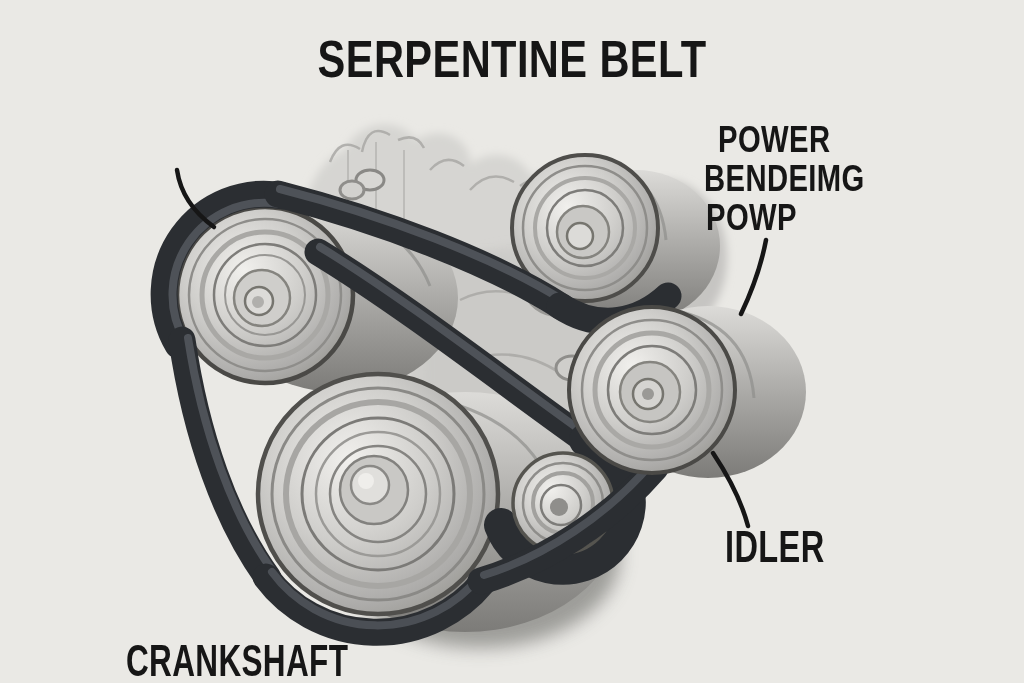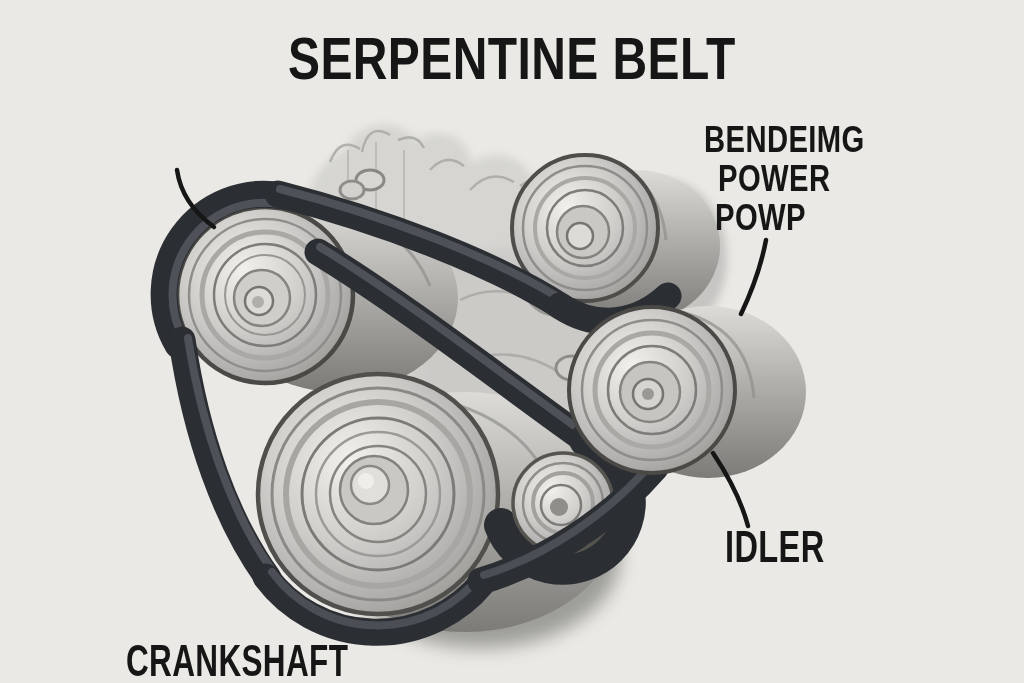--- a/index.html
+++ b/index.html
@@ -6,29 +6,29 @@
   #canvas{
     position:relative;width:1024px;height:683px;overflow:hidden;
     background:#eae9e5;font-family:"Liberation Sans",sans-serif;
   }
   #art{position:absolute;left:0;top:0;}
   .lbl{
     position:absolute;font-weight:700;color:#161616;white-space:nowrap;
     letter-spacing:0.5px;
   }
   .cond{display:inline-block;transform-origin:left top;}
-  #title-wrap{left:0;top:29px;width:1024px;text-align:center;font-size:60px;line-height:60px;}
+  #title-wrap{left:0;top:29px;width:1024px;text-align:center;font-size:52px;line-height:60px;}
   #title-wrap .cond{transform:scaleX(0.80);transform-origin:center top;}
   #lbl-alternator{left:95px;top:130px;font-size:37px;line-height:37px;}
   #lbl-alternator .cond{transform:scaleX(0.83);}
   #lbl-ps{left:704px;top:120px;font-size:37px;line-height:39px;}
   #lbl-ps .ps-line{display:block;}
   #lbl-ps .cond{transform:scaleX(0.79);}
   .ps-indent1{margin-left:14px;}
-  .ps-indent3{margin-left:11px;}
+  .ps-indent3{margin-left:2px;}
   #lbl-idler{left:704px;top:525px;font-size:44px;line-height:44px;margin-left:21px;}
   #lbl-idler .cond{transform:scaleX(0.74);}
   #lbl-crankshaft{left:126px;top:638px;font-size:45px;line-height:45px;}
   #lbl-crankshaft .cond{transform:scaleX(0.70);}
 </style>
 </head>
 <body>
 
 <div id="canvas">
 
@@ -184,22 +184,22 @@
       <path d="M713,453 Q739,492 748,526"></path>
     </g>
   </svg>
 
   <div class="lbl" id="title-wrap">
     <span class="cond">SERPENTINE BELT</span>
   </div>
 
 
   <div class="lbl" id="lbl-ps">
+    <span class="ps-line ps-indent1"><span class="cond">POWER</span></span>
     <span class="ps-line"><span class="cond">BENDEIMG</span></span>
-    <span class="ps-line ps-indent1"><span class="cond">POWER</span></span>
     <span class="ps-line ps-indent3"><span class="cond">POWP</span></span>
   </div>
 
   <div class="lbl" id="lbl-idler">
     <span class="cond">IDLER</span>
   </div>
 
   <div class="lbl" id="lbl-crankshaft">
     <span class="cond">CRANKSHAFT</span>
   </div>

